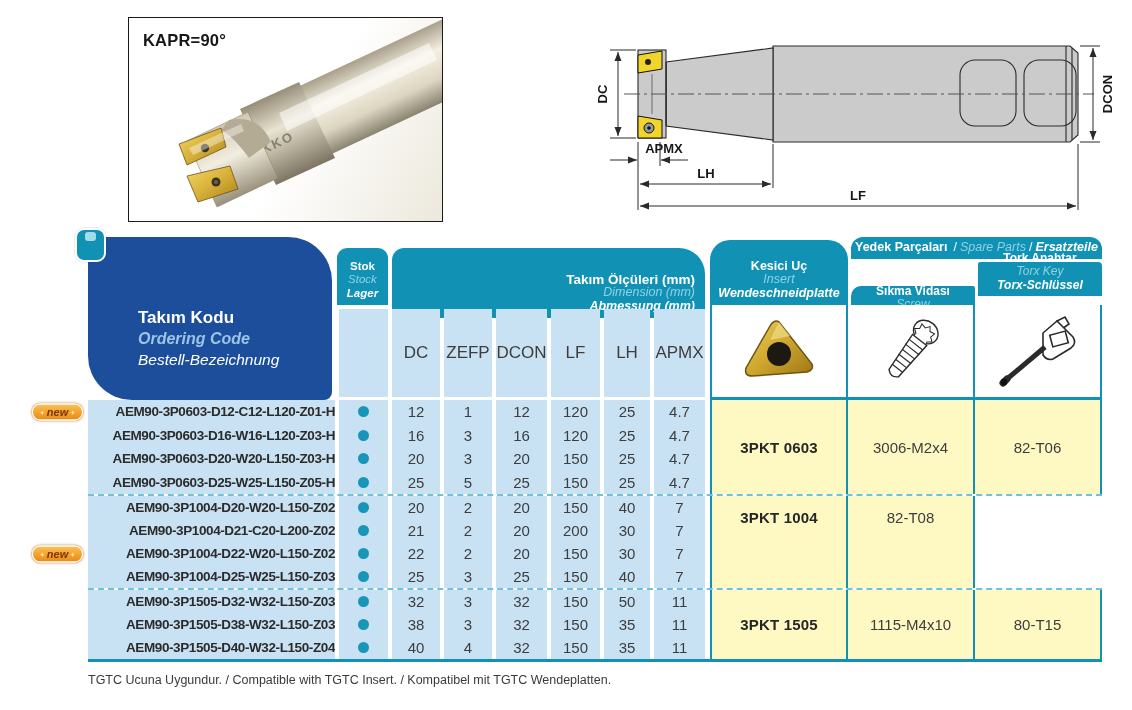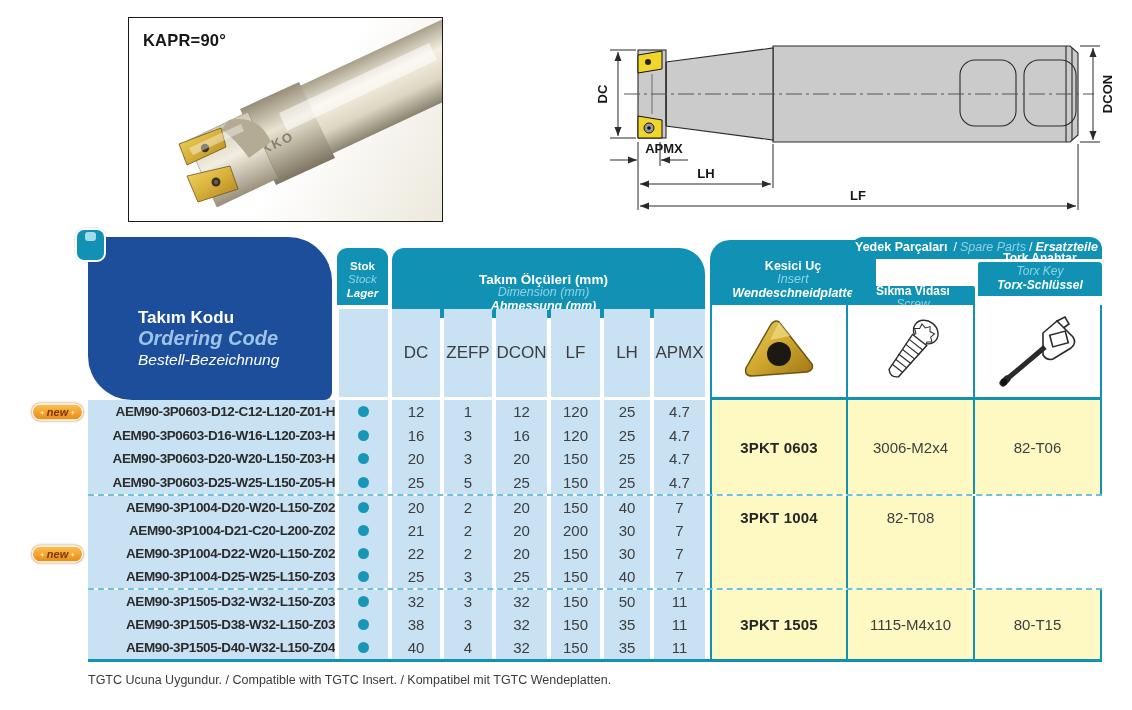--- a/index.html
+++ b/index.html
@@ -25,35 +25,35 @@
   .cat-table { position:absolute; left:75px; top:228px; width:1032px; height:436px; }
 
   .tab-icon { position:absolute; left:0; top:0; width:31px; height:34px; background:#1192b4;
     border:2px solid #fff; border-radius:9px; z-index:4; box-shadow:0 0 0 1px rgba(0,60,90,.08); }
   .tab-icon .notch { position:absolute; left:8px; top:2px; width:11px; height:9px; background:#a3dbe8; border-radius:3px; }
 
   .code-block { position:absolute; left:13px; top:9px; width:244px; height:163px; background:#1c4e9c;
     border-radius:10px 44px 8px 44px; z-index:2; }
   .code-block .txt { position:absolute; left:50px; top:70px; line-height:21px; white-space:nowrap; }
   .code-block .l1 { font-size:17px; font-weight:700; color:#fff; }
-  .code-block .l2 { font-size:20px; font-weight:700; font-style:italic; color:#9cc3e8; }
+  .code-block .l2 { font-size:16px; font-weight:700; font-style:italic; color:#9cc3e8; }
   .code-block .l3 { font-size:15.5px; font-style:italic; color:#fff; }
 
   .hdr { position:absolute; background:#1192b4; color:#fff; display:flex; flex-direction:column;
     justify-content:flex-end; line-height:13.5px; }
   .hdr .t1 { font-weight:700; }
   .hdr .t2 { font-style:italic; color:#8ed2e4; }
   .hdr .t3 { font-style:italic; font-weight:600; }
 
   #hdr-stok  { left:262px; top:20px; width:51px; height:57px; border-radius:10px 10px 0 0;
     align-items:center; font-size:11.5px; padding-bottom:5px; }
   #hdr-dims  { left:317px; top:20px; width:313px; height:70px; border-radius:12px 26px 0 0;
-    align-items:center; padding:0 10px 5px 0; font-size:12.5px; }
+    align-items:flex-end; padding:0 10px 5px 0; font-size:12.5px; }
   #hdr-dims .t1 { font-size:13.5px; }
-  #hdr-insert{ left:635px; top:12px; width:166px; height:65px; border-radius:20px 20px 0 0;
+  #hdr-insert{ left:635px; top:12px; width:138px; height:65px; border-radius:20px 20px 0 0;
     align-items:center; font-size:12.5px; padding-bottom:5px; }
   #hdr-spare-band { left:776px; top:9px; width:251px; height:22px; border-radius:12px 12px 0 0;
     flex-direction:row; justify-content:center; align-items:center; font-size:12.5px; }
   #hdr-spare-band .t1 { margin-right:3px; } #hdr-spare-band .sep { margin:0 3px; }
   #hdr-screw { left:776px; top:34px; width:124px; height:43px; border-radius:10px 2px 0 0;
     align-items:center; font-size:12px; padding-bottom:4px;margin-top:24px; }
   #hdr-torx  { left:903px; top:34px; width:124px; height:34px; border-radius:2px 4px 0 0;
     align-items:center; font-size:12px; padding-bottom:4px; }
 
   .subheader { position:absolute; left:264px; top:81px; width:366px; height:88px; display:grid;

